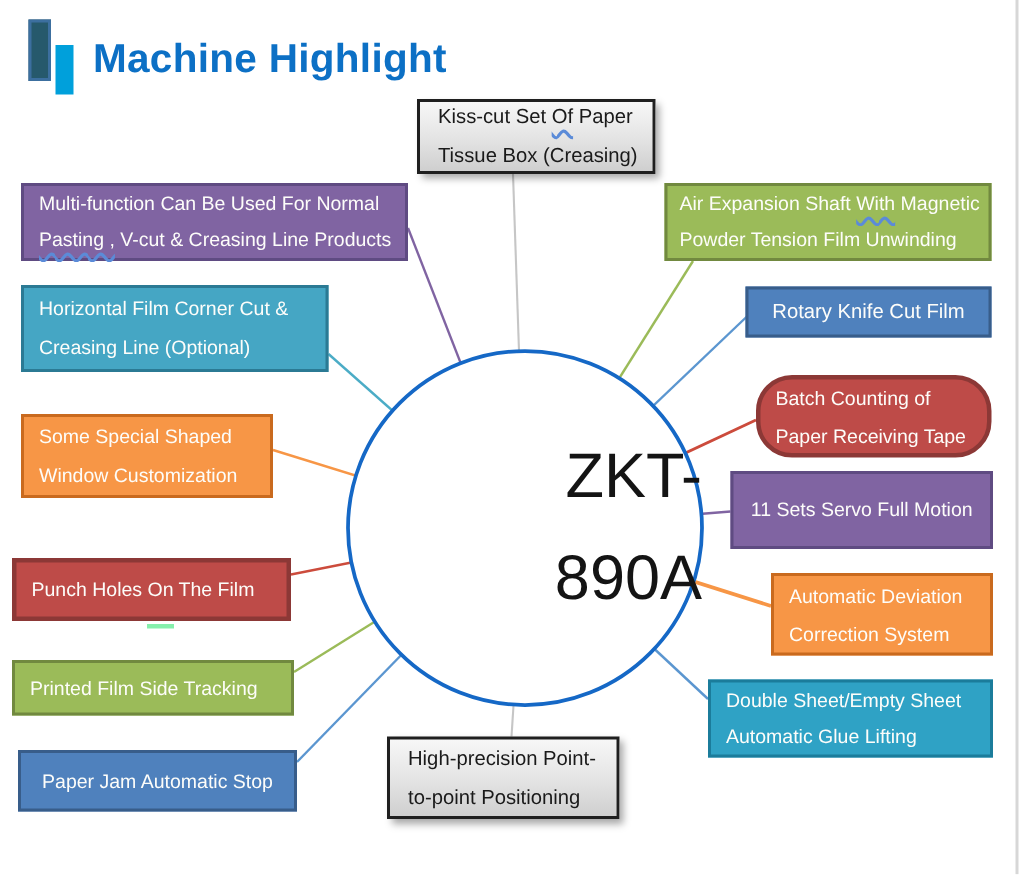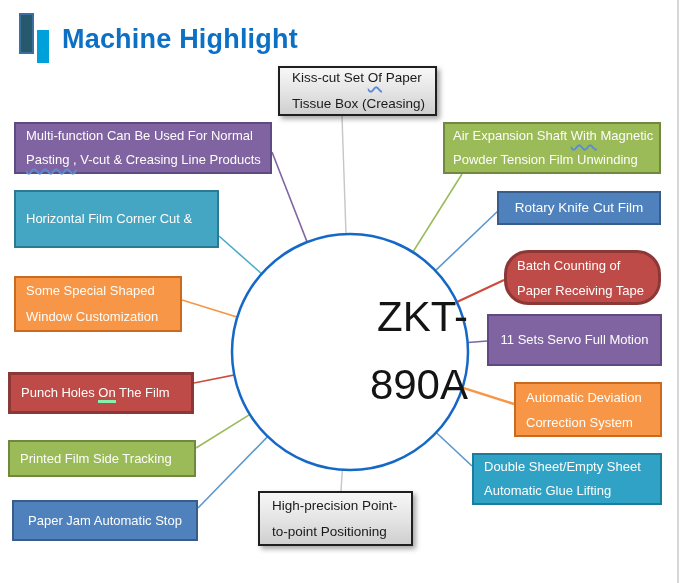--- a/index.html
+++ b/index.html
@@ -37,21 +37,21 @@
     box-shadow:3px 3px 5px rgba(0,0,0,0.35);
     font-size:13.5px;line-height:26px;
   }
   .bline{white-space:nowrap;}
   
   .sq{
     text-decoration-line:underline;text-decoration-style:wavy;
     text-decoration-color:#5B8BD8;text-decoration-thickness:1.5px;
     text-underline-offset:4px;
   }
-  .sq-solid{border-bottom:3px solid #86efac;padding-bottom:0px;}
+  .sq-solid{border-bottom:3px solid #86efac;padding-bottom:16px;}
   
   .edge-line{position:absolute;top:0;right:3px;width:2px;height:583px;background:#D7D7D7;z-index:0;}
 </style>
 </head>
 <body>
 
 <div class="stage">
 
   <div class="edge-line"></div>
 
@@ -87,20 +87,21 @@
     <div class="bline">Tissue Box (Creasing)</div>
   </div>
 
   <div class="box" style="left: 14px; top: 122px; width: 258px; height: 52px; background: rgb(128, 100, 162); border-color: rgb(95, 75, 130);">
     <div class="bline">Multi-function Can Be Used For Normal</div>
     <div class="bline"><span class="sq">Pasting ,</span><span> V-cut &amp; Creasing Line Products</span></div>
   </div>
 
   <div class="box" style="left: 14px; top: 190px; width: 205px; height: 58px; line-height: 26px; background: rgb(69, 166, 196); border-color: rgb(43, 122, 148);">
     <div class="bline">Horizontal Film Corner Cut &amp;</div>
+    <div class="bline">Creasing Line (Optional)</div>
   </div>
 
   <div class="box" style="left: 14px; top: 276px; width: 168px; height: 56px; line-height: 26px; background: rgb(247, 150, 70); border-color: rgb(201, 106, 30);">
     <div class="bline">Some Special Shaped</div>
     <div class="bline">Window Customization</div>
   </div>
 
   <div class="box thick" style="left: 8px; top: 372px; width: 186px; height: 42px; background: rgb(190, 75, 72); border-color: rgb(140, 56, 54);">
     <div class="bline"><span>Punch Holes </span><span class="sq-solid">On</span><span> The Film</span></div>
   </div>

